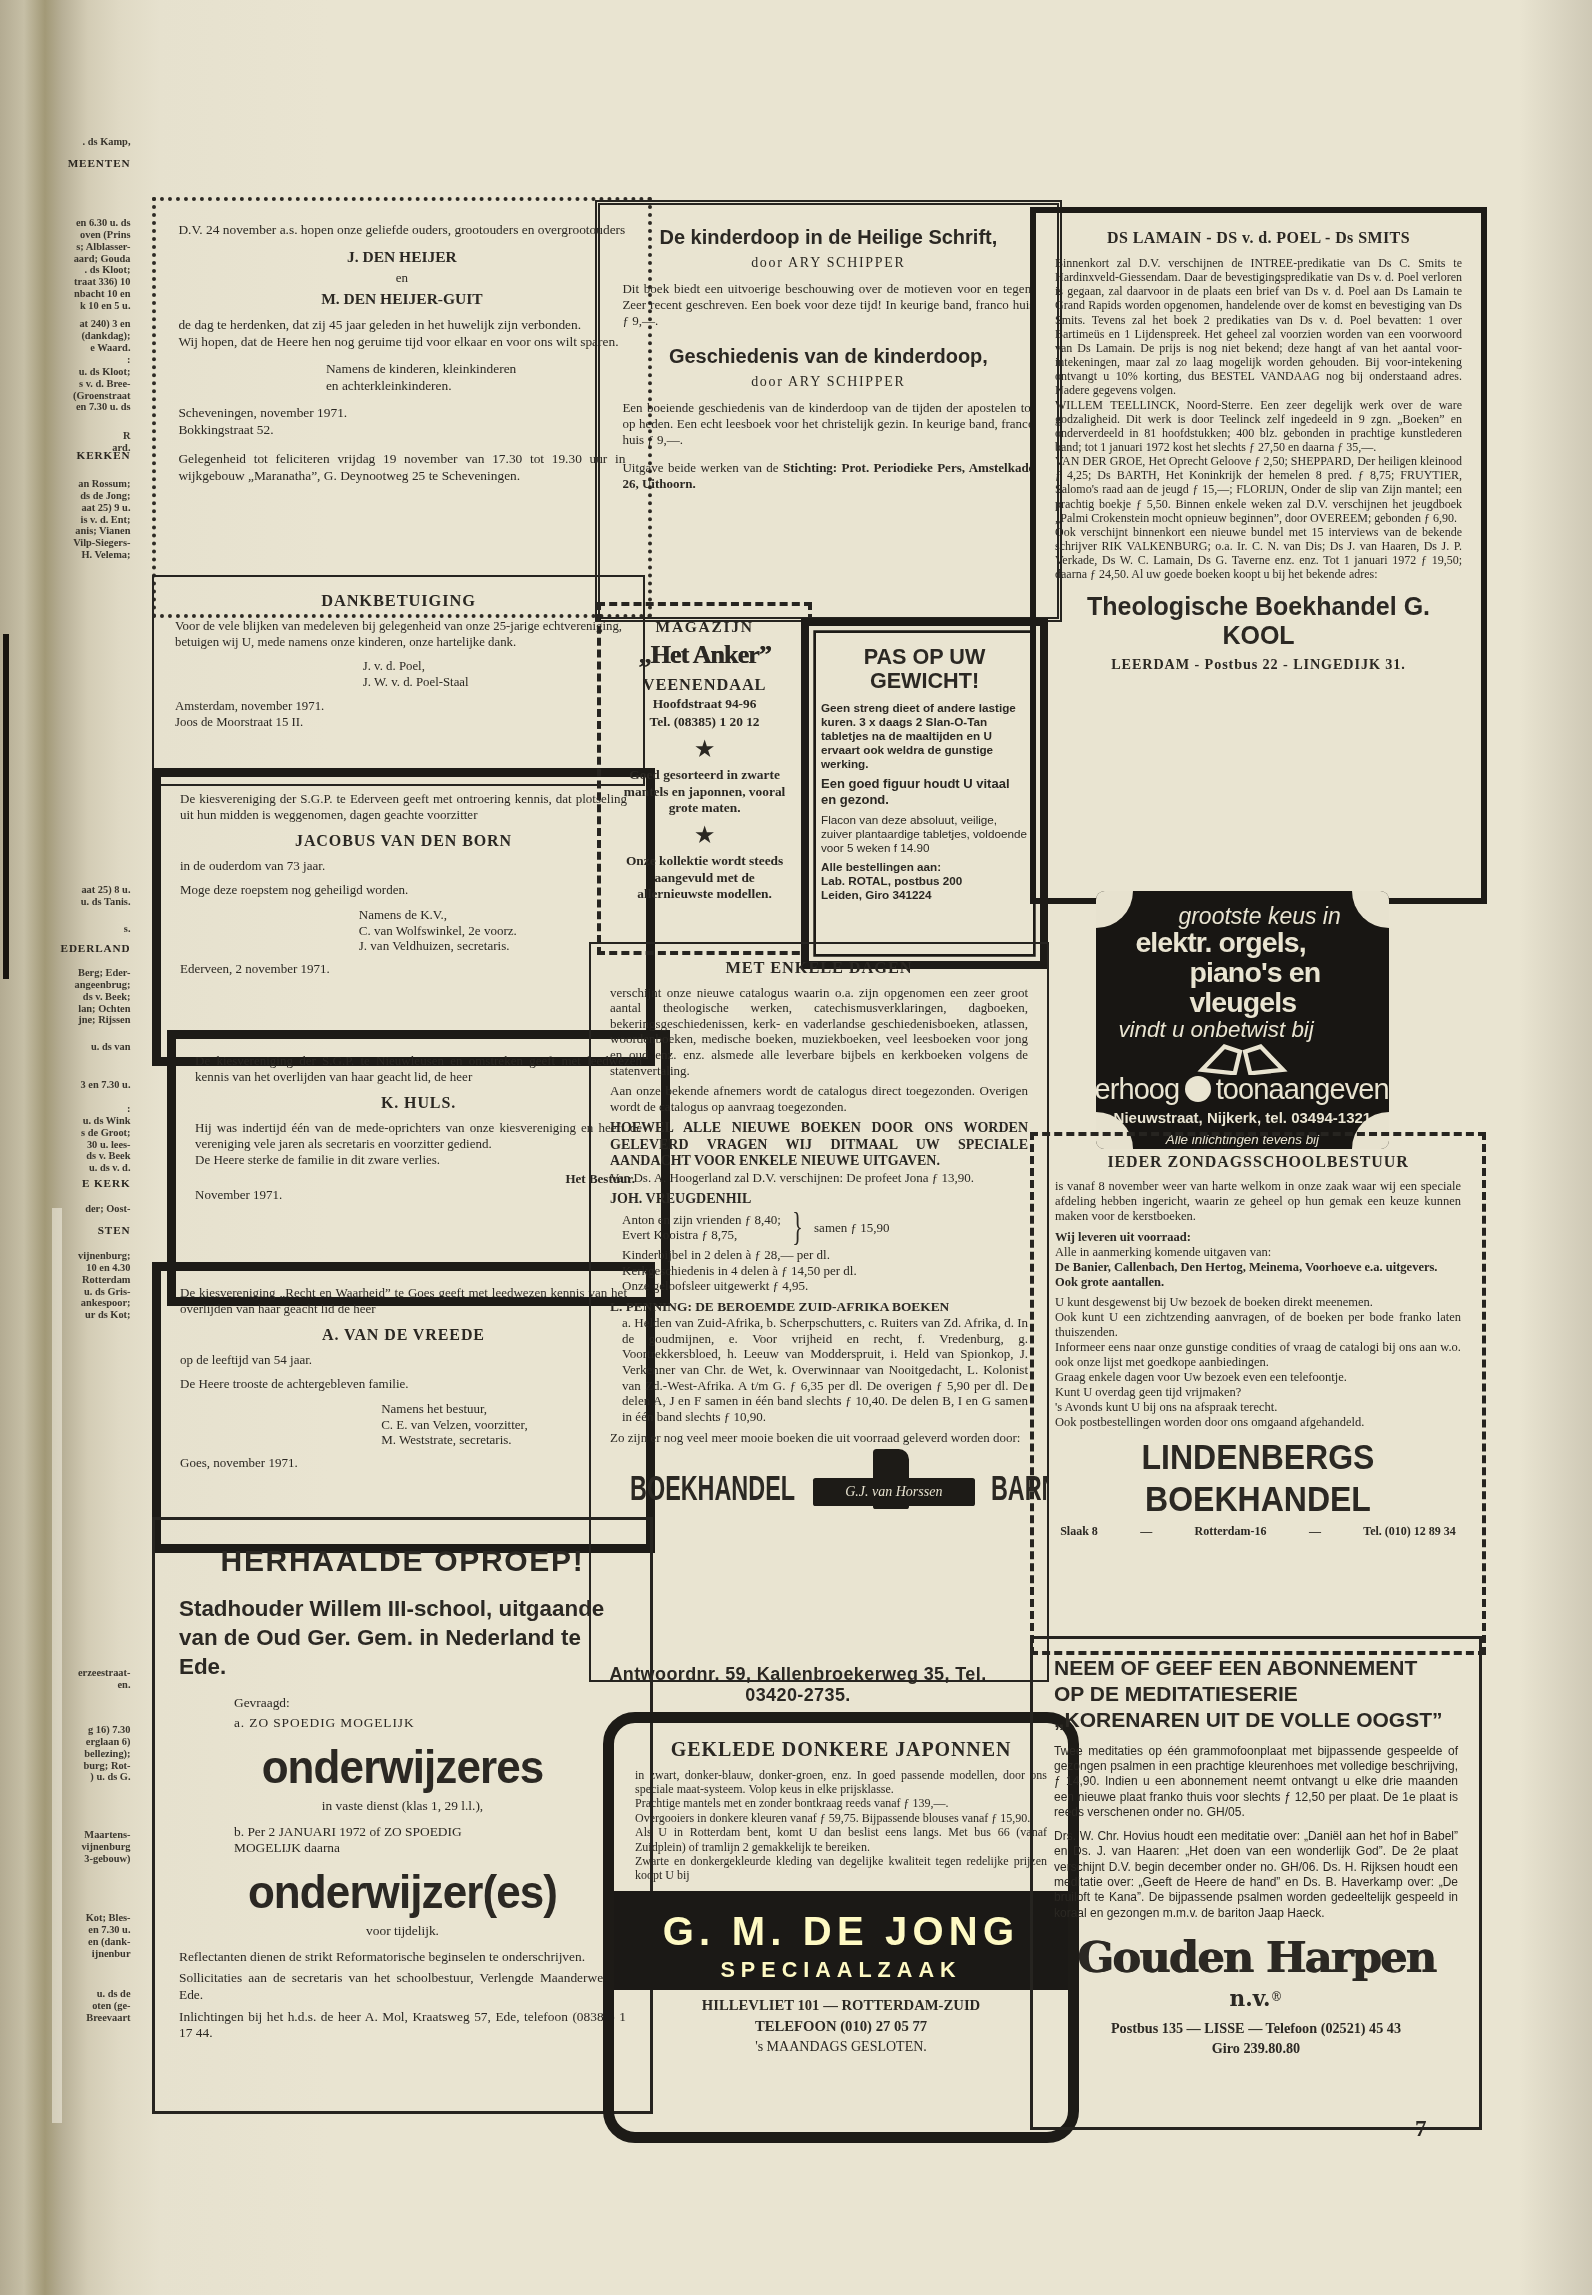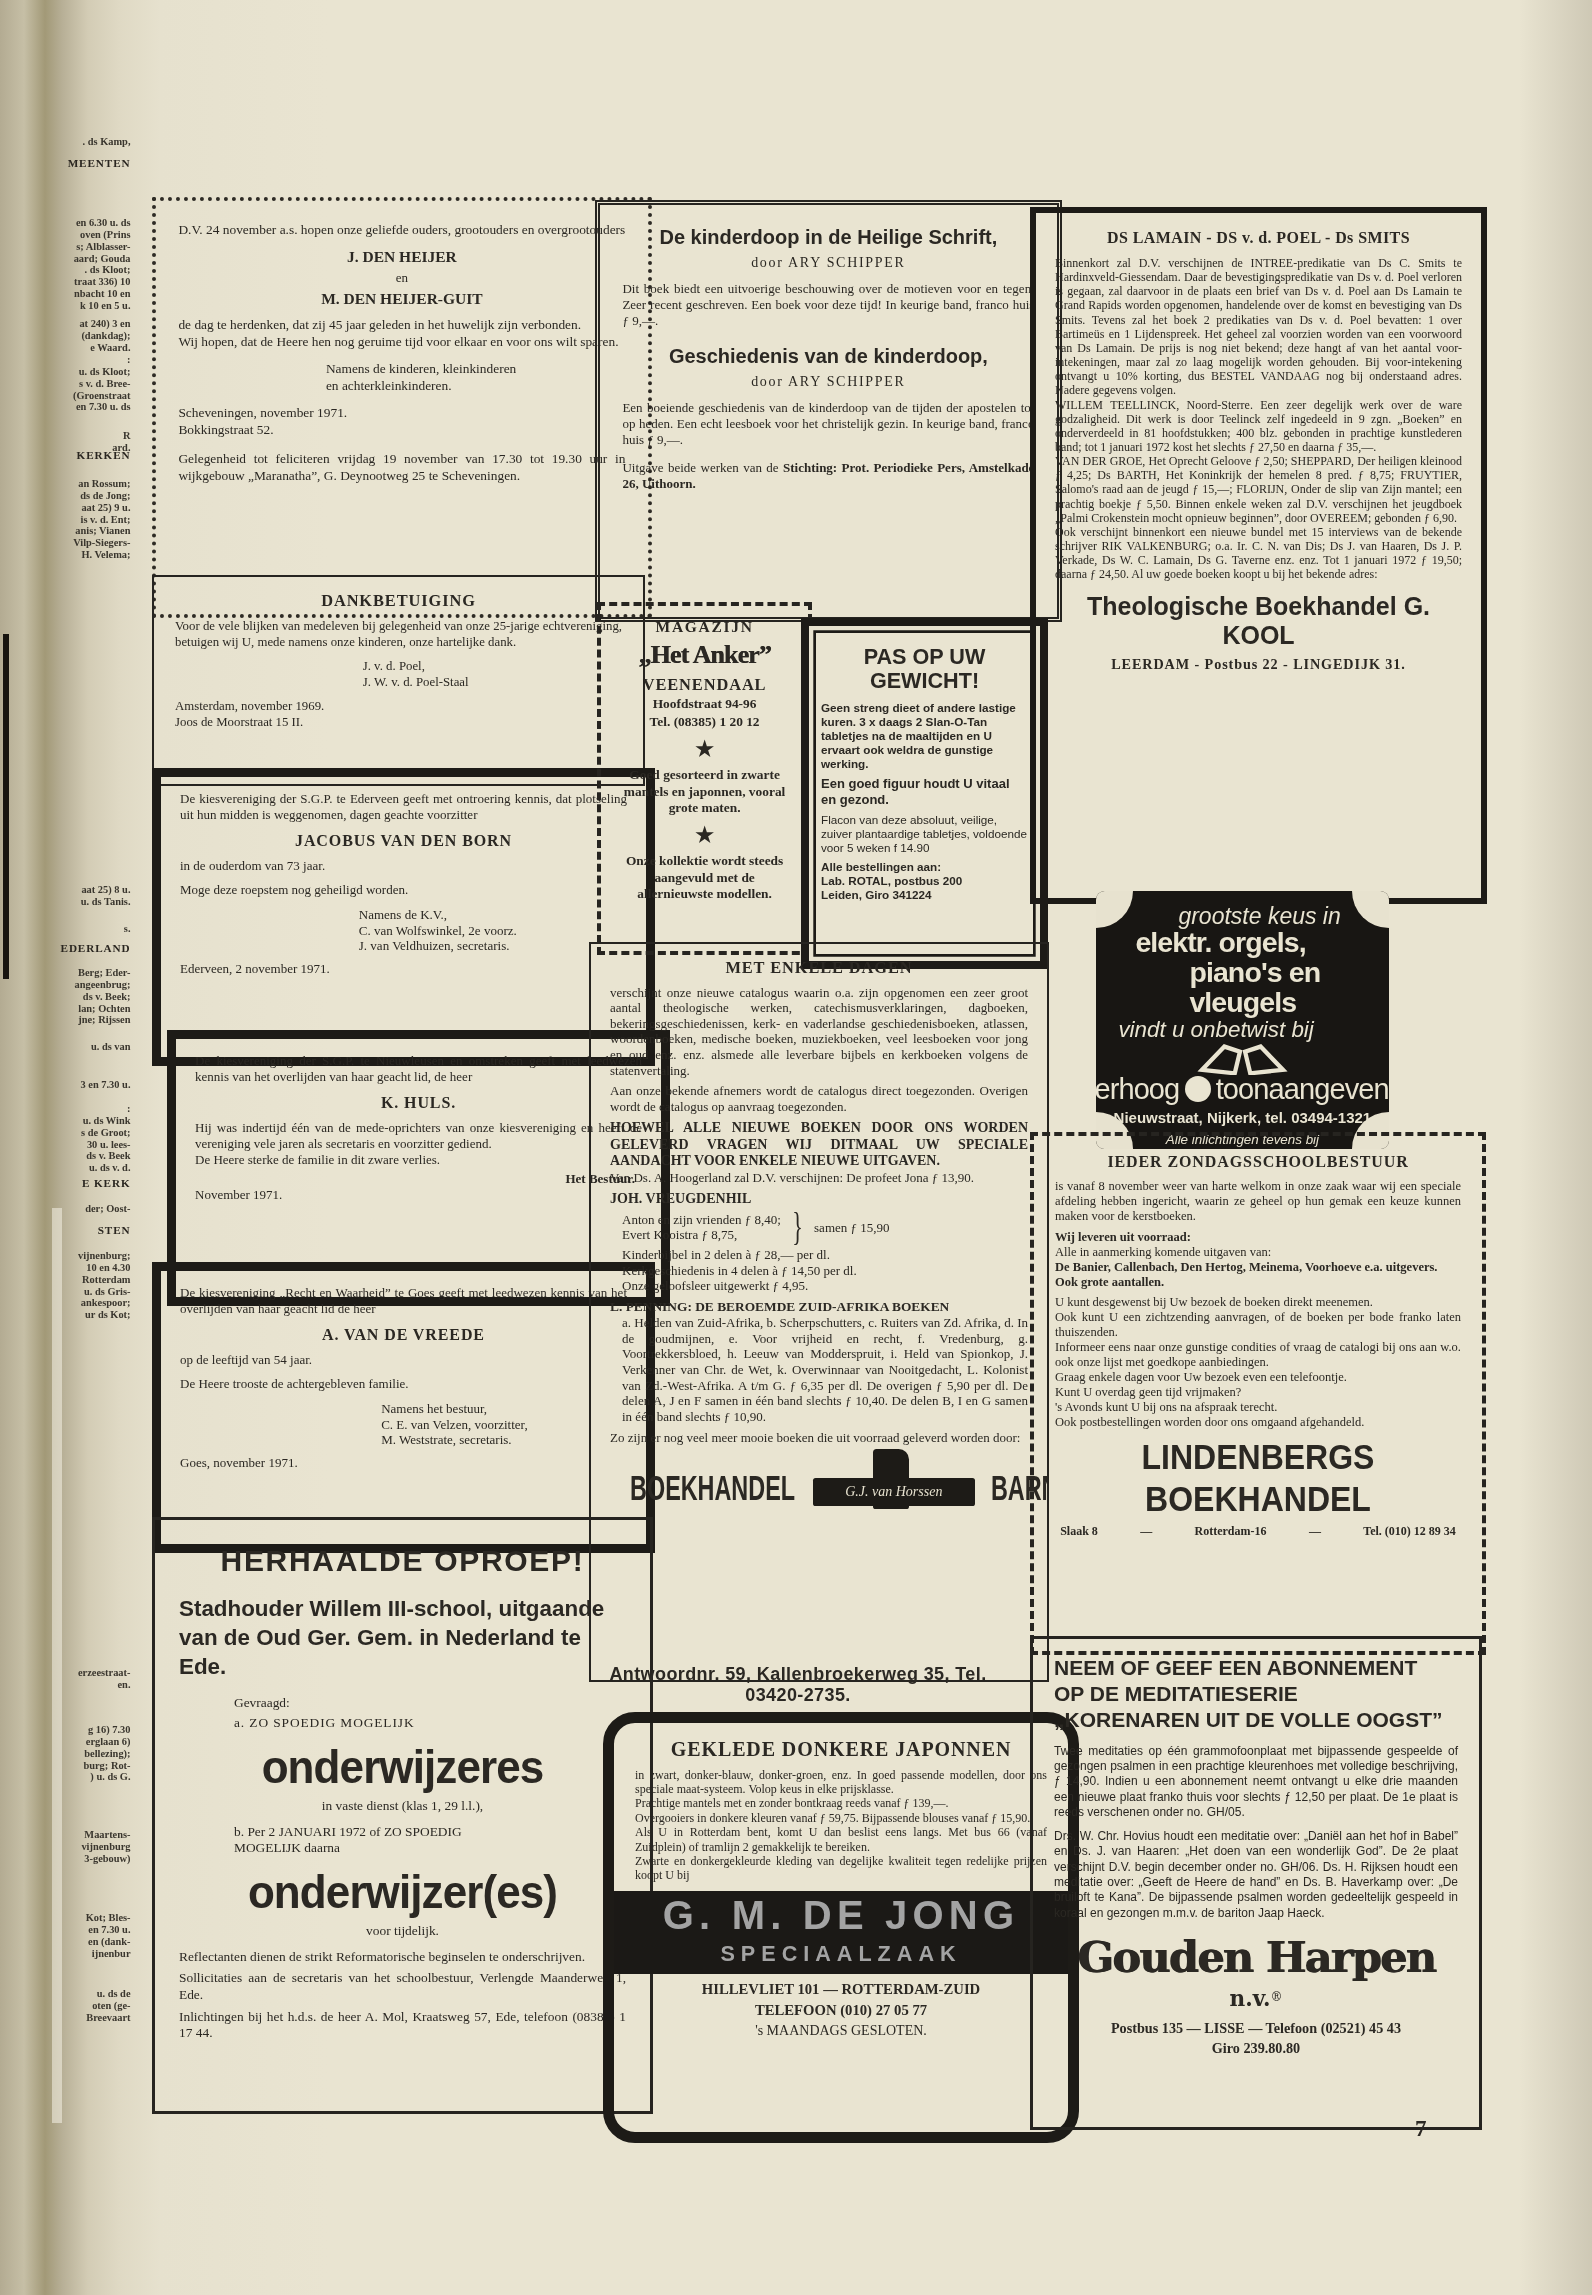--- a/index.html
+++ b/index.html
@@ -71,21 +71,21 @@
   .bh-row{display:flex;align-items:center;justify-content:space-between;margin-top:15.5px;padding:0 1.7px;}
   .bh-big{font-family:"Liberation Sans","DejaVu Sans",sans-serif;font-weight:bold;font-size:28.5px;letter-spacing:0;transform:scale(.82,1.25);}
   .bh-logo{position:relative;width:162px;height:54px;flex:0 0 auto;}
   .bh-tall{position:absolute;left:60px;top:-12px;width:36px;height:60px;background:#1d1b17;border-radius:3.5px 10.4px 2.6px 2.6px;}
   .bh-strip{position:absolute;left:0;right:0;top:17.3px;height:28.5px;background:#1d1b17;color:#e7e2cf;
     font-style:italic;font-size:14px;line-height:28.5px;text-align:center;border-radius:2.6px;}
   .antwoord{position:absolute;text-align:center;font-family:"Liberation Sans","DejaVu Sans",sans-serif;
     font-weight:bold;font-size:18px;letter-spacing:0.4px;}
   .japon{border:11.2px solid #1d1b17;border-radius:32px;padding:12px 21px;font-size:12px;line-height:1.2;margin-left:8px;}
   .japon .t{text-align:center;font-size:20px;font-weight:bold;letter-spacing:0.9px;margin:1.7px 0 7px;}
-  .japon .banner{margin:8.6px -21px 7px;background:#1b1916;color:#a3a3a3;text-align:center;padding:0 0 7px;}
+  .japon .banner{margin:8.6px -21px 7px;background:#1b1916;color:#fef9c3;text-align:center;padding:16px 0 7px;}
   .japon .banner .n1{font-family:"Liberation Sans","DejaVu Sans",sans-serif;font-weight:bold;font-size:40px;letter-spacing:5.2px;}
   .japon .banner .n2{font-family:"Liberation Sans","DejaVu Sans",sans-serif;font-weight:bold;font-size:21.6px;letter-spacing:6px;margin-top:1.7px;}
   .japon .adr{text-align:center;font-weight:bold;font-size:14.7px;margin-top:3.5px;}
   .japon .adr2{text-align:center;font-size:14px;margin-top:3.5px;}
 
   
   .lamain{padding:12px 19px;font-size:12px;line-height:1.18;}
   .lamain .t{text-align:center;font-size:16px;font-weight:bold;margin:3.5px 0 8.6px;letter-spacing:0.4px;}
   .lamain .kool{text-align:center;font-family:"Liberation Sans","DejaVu Sans",sans-serif;font-weight:bold;font-size:25px;margin-top:10.4px;}
   .lamain .kooladr{text-align:center;font-weight:bold;font-size:14.2px;letter-spacing:0.9px;margin-top:5.2px;}
@@ -208,21 +208,21 @@
     <p>Scheveningen, november 1971.</p>
     <p>Bokkingstraat 52.</p>
     <p class="just mt14">Gelegenheid tot feliciteren vrijdag 19 november van 17.30 tot 19.30 uur in wijkgebouw „Maranatha”, G. Deynootweg 25 te Scheveningen.</p>
   </div>
 
   <div class="ad b-thin dank" style="top:575px;left:152px;width:447px;height:183px">
     <h3>DANKBETUIGING</h3>
     <p class="just">Voor de vele blijken van medeleven bij gelegenheid van onze 25-jarige echtvereniging, betuigen wij U, mede namens onze kinderen, onze hartelijke dank.</p>
     <p class="sigs">J. v. d. Poel,
 J. W. v. d. Poel-Staal</p>
-    <p>Amsterdam, november 1969.</p>
+    <p>Amsterdam, november 1971.</p>
     <p>Joos de Moorstraat 15 II.</p>
   </div>
 
   <div class="ad b-thick notice" style="top:768px;left:152px;width:447px;height:252px">
     <p class="just">De kiesvereniging der S.G.P. te Ederveen geeft met ontroering kennis, dat plotseling uit hun midden is weggenomen, dagen geachte voorzitter</p>
     <p class="nm">JACOBUS VAN DEN BORN</p>
     <p>in de ouderdom van 73 jaar.</p>
     <p class="mt10">Moge deze roepstem nog geheiligd worden.</p>
     <p class="namens">Namens de K.V.,
 C. van Wolfswinkel, 2e voorz.

